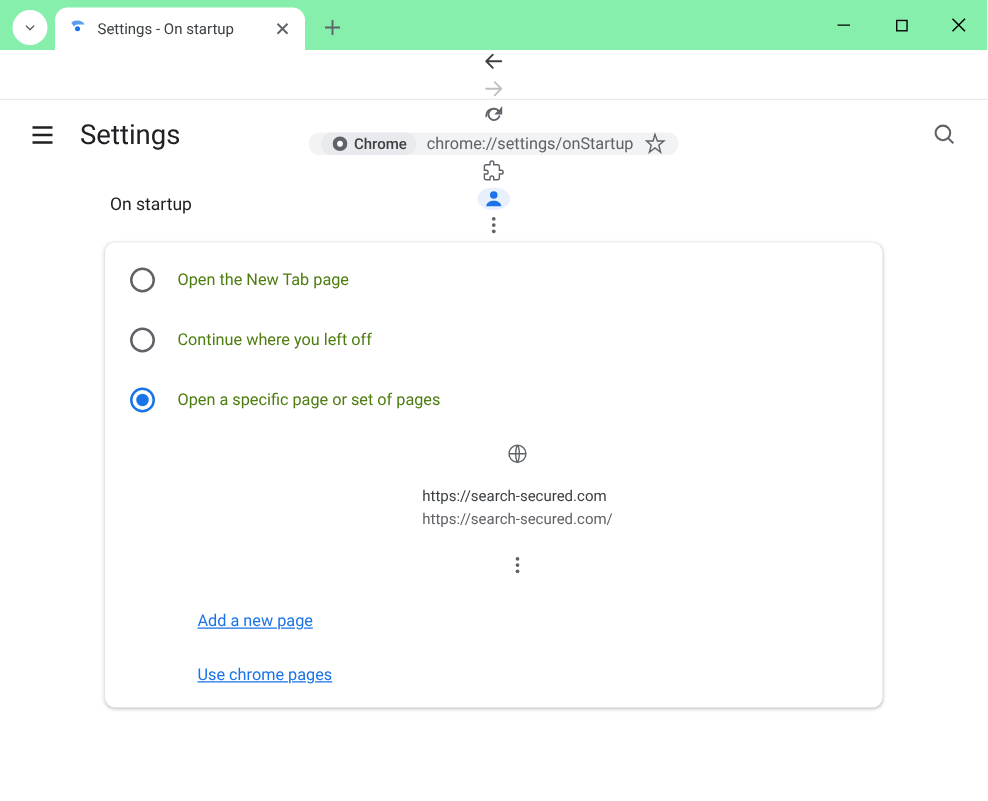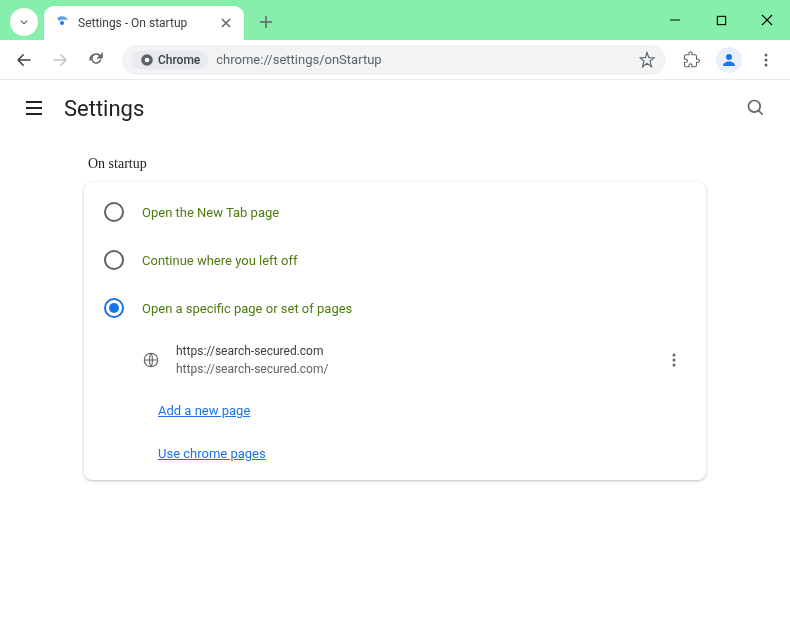--- a/index.html
+++ b/index.html
@@ -10,45 +10,45 @@
 .tab-search { width: 28px; height: 28px; background: #fff; border-radius: 50%; display: flex; align-items: center; justify-content: center; margin: 0 6px 4px 10px; cursor: pointer; }
 .tab { background: #fff; height: 34px; display: flex; align-items: center; padding: 0 10px; border-radius: 10px 10px 0 0; min-width: 200px; gap: 8px; }
 .tab-favicon { width: 16px; height: 16px; display: flex; align-items: center; justify-content: center; }
 .tab-title { font-size: 12px; color: #3c4043; flex: 1; white-space: nowrap; overflow: hidden; text-overflow: ellipsis; }
 .tab-close { width: 16px; height: 16px; display: flex; align-items: center; justify-content: center; cursor: pointer; border-radius: 50%; }
 .new-tab { width: 28px; height: 28px; display: flex; align-items: center; justify-content: center; margin: 0 4px 4px 8px; cursor: pointer; border-radius: 50%; }
 .win-controls { margin-left: auto; display: flex; height: 40px; }
 .win-btn { width: 46px; height: 40px; display: flex; align-items: center; justify-content: center; cursor: pointer; }
 
 
-.toolbar { height: 40px; background: #fff; display: flex; align-items: center; padding: 0 8px; gap: 4px; border-bottom: 1px solid #e8eaed; }
+.toolbar { height: 40px; background: #fff; display: flex; align-items: center; padding: 0 8px; gap: 4px; border-bottom: 1px solid #e8eaed; flex-direction: column; }
 .nav-btn { width: 32px; height: 32px; display: flex; align-items: center; justify-content: center; cursor: pointer; border-radius: 50%; color: #5f6368; }
 .nav-btn.disabled { color: #bdc1c6; }
 .omnibox { flex: 1; height: 30px; background: #f1f3f4; border-radius: 15px; display: flex; align-items: center; padding: 0 10px; margin: 0 6px; gap: 8px; }
 .chrome-chip { background: #e8eaed; border-radius: 12px; padding: 2px 8px; display: flex; align-items: center; gap: 4px; font-size: 12px; color: #3c4043; font-weight: 500; }
 .url-text { font-size: 13px; color: #5f6368; flex: 1; }
 .omni-icon { width: 18px; height: 18px; display: flex; align-items: center; justify-content: center; cursor: pointer; }
 .avatar { width: 26px; height: 26px; border-radius: 50%; background: #e8f0fe; display: flex; align-items: center; justify-content: center; margin: 0 4px; }
 
 
 .settings-header { height: 56px; display: flex; align-items: center; padding: 0 24px; gap: 20px; }
 .hamburger { cursor: pointer; }
 .settings-title { font-size: 22px; color: #202124; }
 .settings-search { margin-left: auto; cursor: pointer; }
 
 
 .content { padding: 20px 84px; }
-.section-title { font-size: 14px; color: #202124; margin-bottom: 10px; padding-left: 4px; font-family: Liberation Serif, serif; }
+.section-title { font-size: 14px; color: #202124; margin-bottom: 22px; padding-left: 4px; }
 .card { background: #fff; border-radius: 8px; box-shadow: 0 1px 2px rgba(60,64,67,.2), 0 1px 3px 1px rgba(60,64,67,.1); padding: 6px 0; }
 .radio-row { display: flex; align-items: center; padding: 14px 20px; gap: 18px; cursor: pointer; }
 .radio { width: 20px; height: 20px; border: 2px solid #5f6368; border-radius: 50%; display: flex; align-items: center; justify-content: center; flex-shrink: 0; }
 .radio.checked { border-color: #1a73e8; }
 .radio.checked::after { content: ''; width: 10px; height: 10px; background: #1a73e8; border-radius: 50%; }
 .radio-label { font-size: 13px; color: #4d7c0f; }
-.page-entry { display: flex; align-items: center; padding: 10px 20px 10px 58px; gap: 16px; }
+.page-entry { display: flex; align-items: center; padding: 10px 20px 10px 58px; gap: 16px; flex-direction: column; }
 .globe-icon { width: 18px; height: 18px; flex-shrink: 0; }
 .page-text { flex: 1; font-size: 12px; color: #3c4043; line-height: 1.5; }
 .page-text div:nth-child(2) { color: #5f6368; }
 .more-btn { width: 24px; height: 24px; display: flex; align-items: center; justify-content: center; cursor: pointer; }
 .link-row { padding: 12px 20px 12px 74px; }
 .link { font-size: 13px; color: #1a73e8; text-decoration: underline; cursor: pointer; }
 
 svg { display: block; }
 </style>
 </head>

